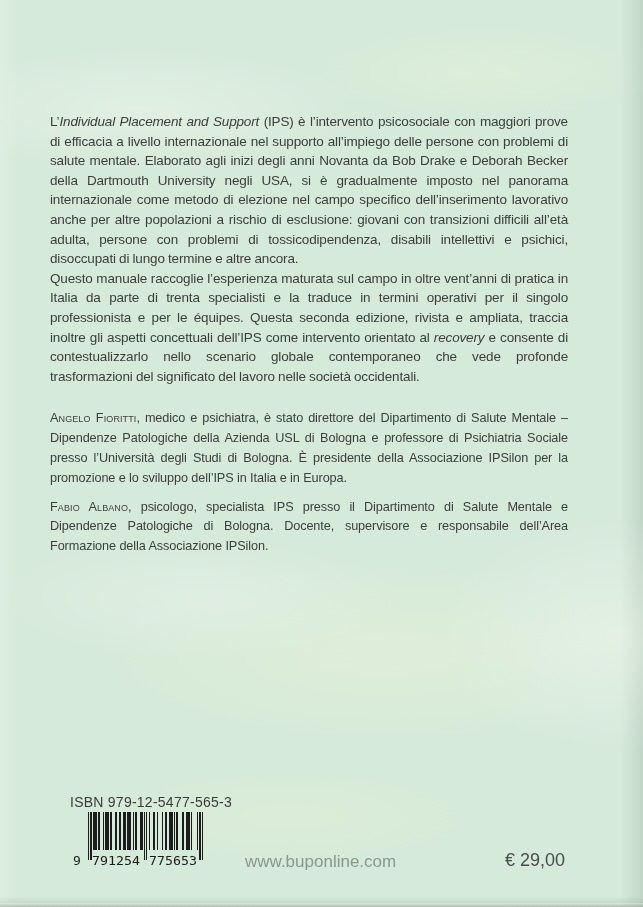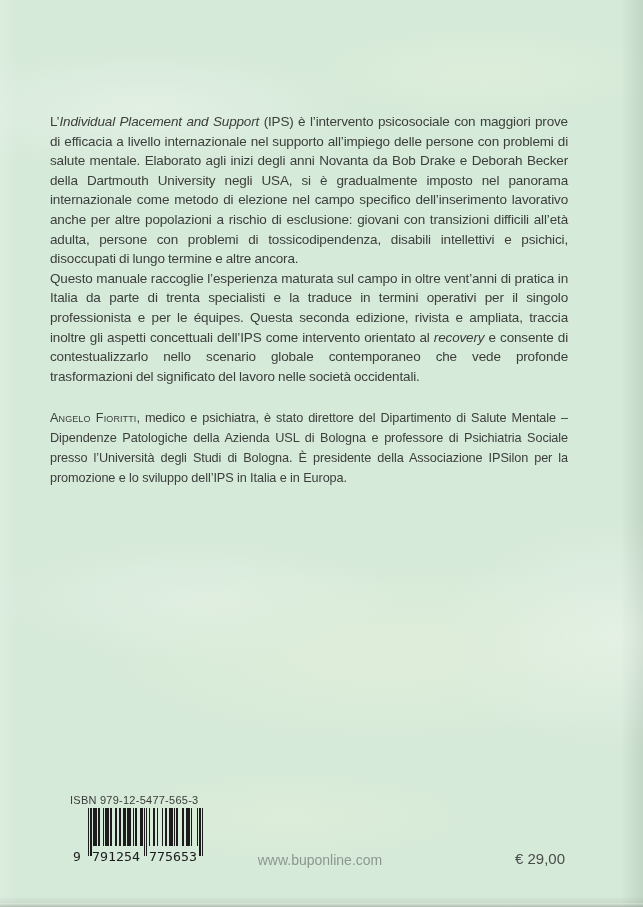--- a/index.html
+++ b/index.html
@@ -56,59 +56,60 @@
   .author-name { font-variant: small-caps; letter-spacing: 0.1px; }
   .isbn-block {
     position: absolute;
     left: 70px;
     top: 794px;
     width: 138px;
   }
   .isbn-label {
     width: 138px;
     text-align: left;
-    font-size: 11px;
+    font-size: 14px;
     letter-spacing: 0.25px;
     color: #3a3c3a;
     margin-bottom: 2px;
     white-space: nowrap;
   }
   .barcode-svg { display: block; }
   .website {
     position: absolute;
     left: 245px;
     top: 852px;
     width: 150px;
     text-align: center;
-    font-size: 14px;
+    font-size: 17px;
     color: #8d978f;
   }
   .price {
     position: absolute;
     left: 485px;
     top: 850px;
     width: 80px;
     text-align: right;
-    font-size: 15px;
+    font-size: 18px;
     color: #4a4c4a;
   }
 </style>
 </head>
 <body>
 
 <div class="page">
 
   <div class="content">
     <div class="blurb">
       <p><span>L’</span><i>Individual Placement and Support</i><span> (IPS) è l’intervento psicosociale con maggiori prove di efficacia a livello internazionale nel supporto all’impiego delle persone con problemi di salute mentale. Elaborato agli inizi degli anni Novanta da Bob Drake e Deborah Becker della Dartmouth University negli USA, si è gradualmente imposto nel panorama internazionale come metodo di elezione nel campo specifico dell’inserimento lavorativo anche per altre popolazioni a rischio di esclusione: giovani con transizioni difficili all’età adulta, persone con problemi di tossicodipendenza, disabili intellettivi e psichici, disoccupati di lungo termine e altre ancora.</span></p>
       <p><span>Questo manuale raccoglie l’esperienza maturata sul campo in oltre vent’anni di pratica in Italia da parte di trenta specialisti e la traduce in termini operativi per il singolo professionista e per le équipes. Questa seconda edizione, rivista e ampliata, traccia inoltre gli aspetti concettuali dell’IPS come intervento orientato al </span><i>recovery</i><span> e consente di contestualizzarlo nello scenario globale contemporaneo che vede profonde trasformazioni del significato del lavoro nelle società occidentali.</span></p>
     </div>
 
     <div class="bio bio-1"><span class="author-name">Angelo Fioritti</span><span>, medico e psichiatra, è stato direttore del Dipartimento di Salute Mentale – Dipendenze Patologiche della Azienda USL di Bologna e professore di Psichiatria Sociale presso l’Università degli Studi di Bologna. È presidente della Associazione IPSilon per la promozione e lo sviluppo dell’IPS in Italia e in Europa.</span></div>
 
+    <div class="bio bio-2"><span class="author-name">Fabio Albano</span><span>, psicologo, specialista IPS presso il Dipartimento di Salute Mentale e Dipendenze Patologiche di Bologna. Docente, supervisore e responsabile dell’Area Formazione della Associazione IPSilon.</span></div>
   </div>
 
   <div class="isbn-block">
     <div class="isbn-label">ISBN 979-12-5477-565-3</div>
     <svg id="barcode" class="barcode-svg" width="138" height="56" viewBox="0 0 138 56" shape-rendering="crispEdges">
         <rect x="18.00" y="0" width="1.36" height="48" fill="#1c1c1c"></rect>
         <rect x="20.42" y="0" width="1.36" height="48" fill="#1c1c1c"></rect>
         <rect x="22.84" y="0" width="1.36" height="38" fill="#1c1c1c"></rect>
         <rect x="24.05" y="0" width="1.36" height="38" fill="#1c1c1c"></rect>
         <rect x="25.26" y="0" width="1.36" height="38" fill="#1c1c1c"></rect>

